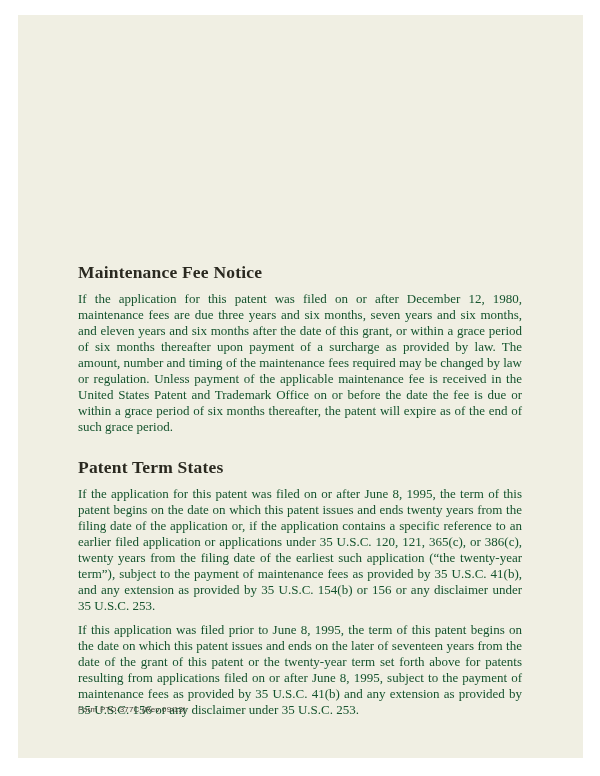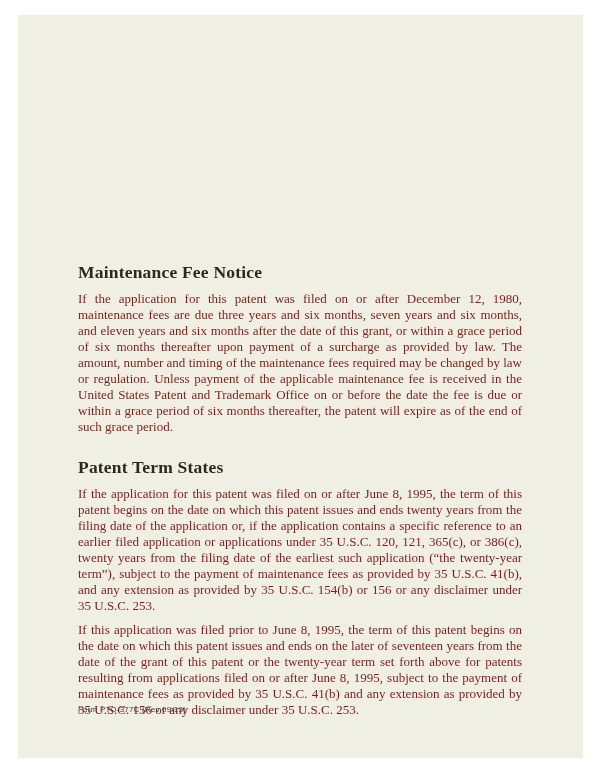--- a/index.html
+++ b/index.html
@@ -37,21 +37,21 @@
     color: #2a2920;
   }
   .section-patent-term .section-title {
     margin-top: 22px;
   }
   .body-paragraph {
     margin: 0 0 8px 0;
     font-size: 13px;
     line-height: 16px;
     text-align: justify;
-    color: #7f1d1d;
+    color: #14532d;
   }
   .form-footer {
     position: absolute;
     left: 60px;
     top: 690px;
     font-family: "Liberation Sans", "DejaVu Sans", sans-serif;
     font-size: 8px;
     letter-spacing: 0.2px;
     color: #3f3e35;
   }

